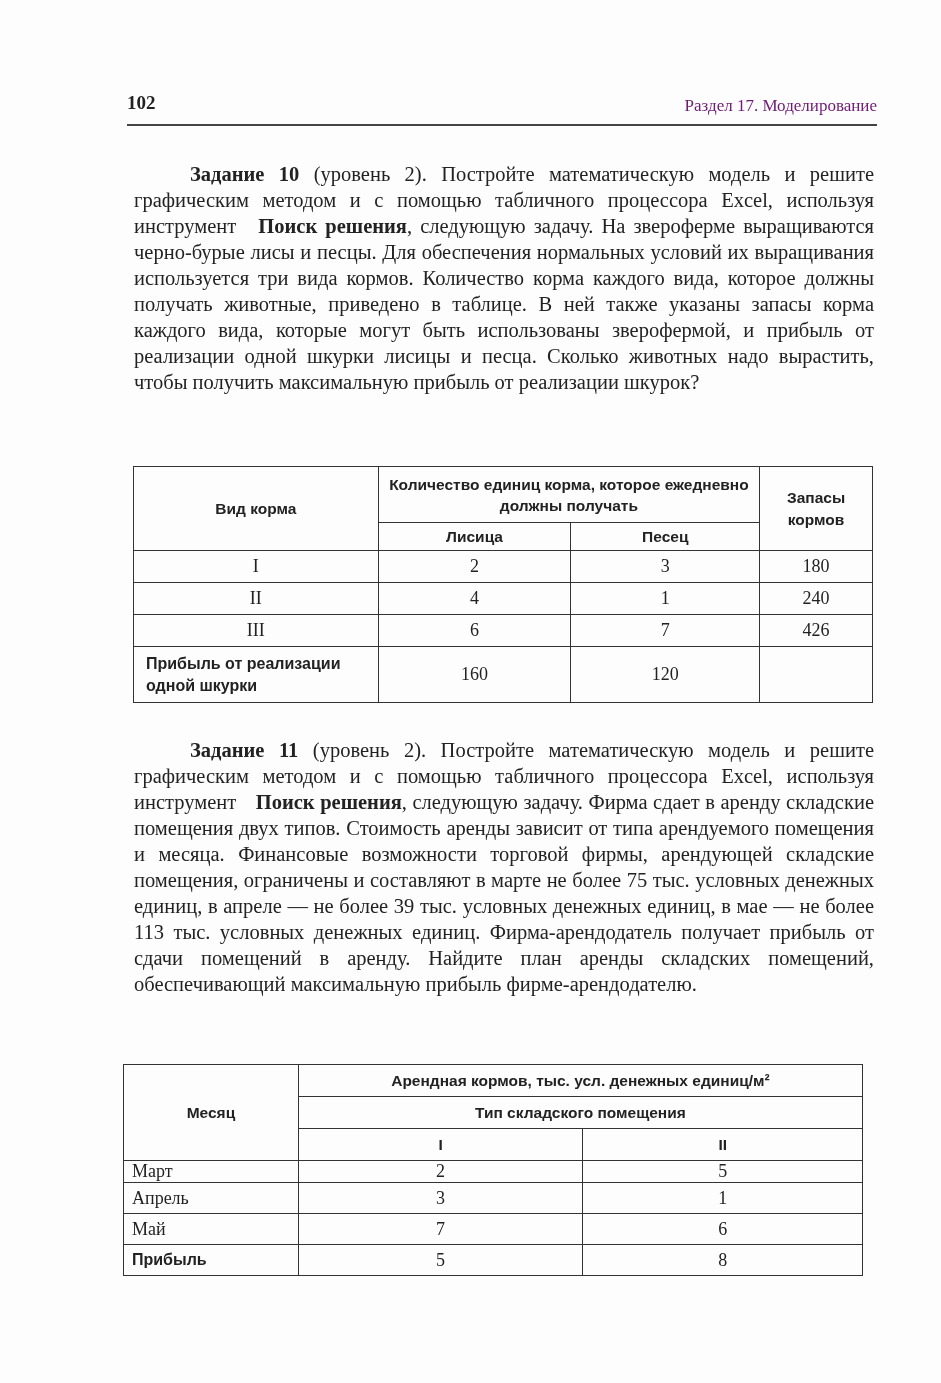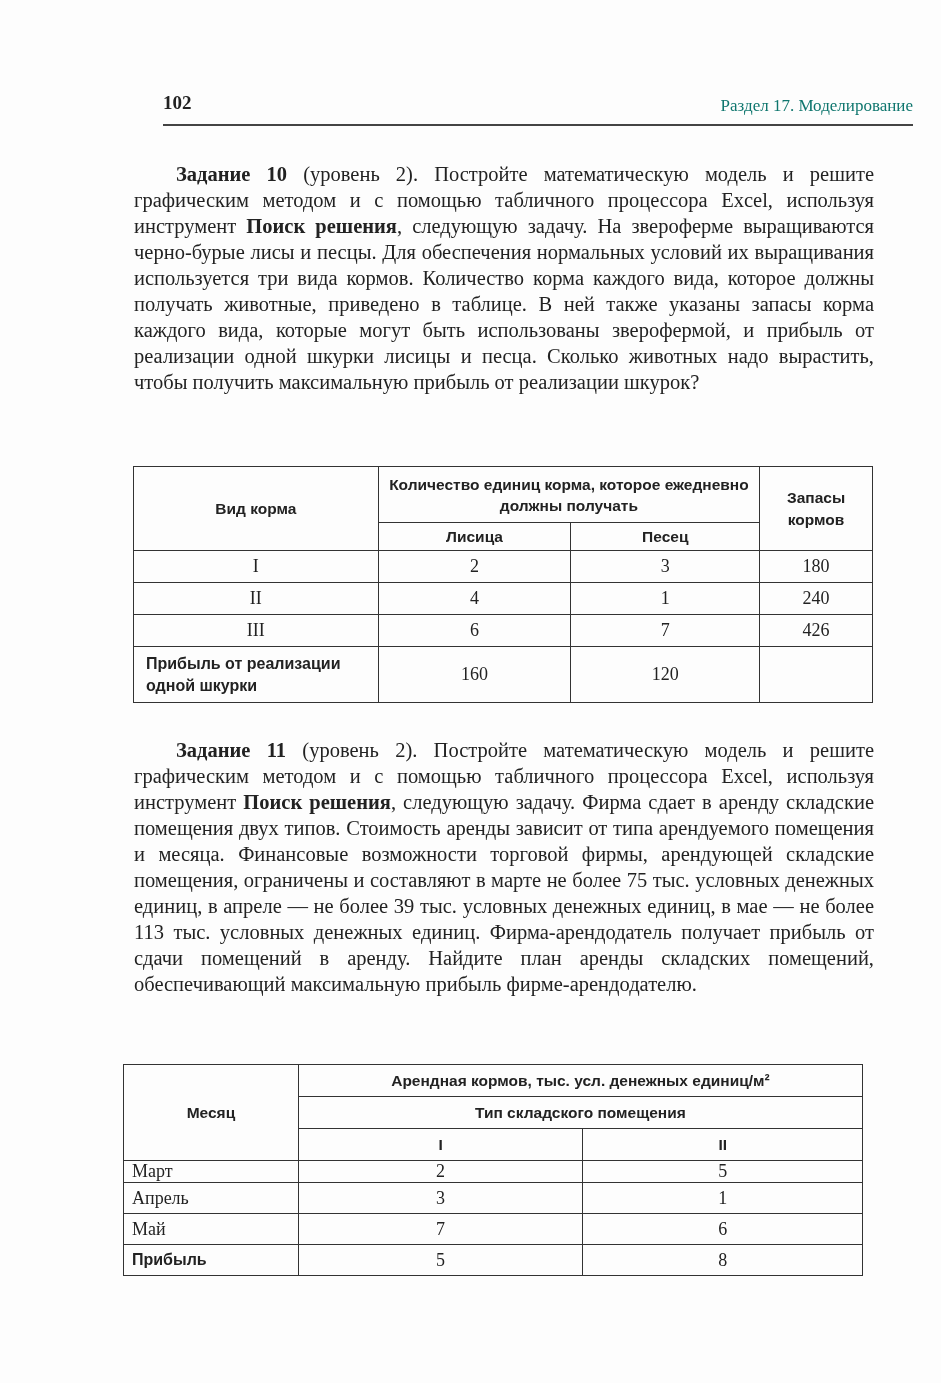--- a/index.html
+++ b/index.html
@@ -7,38 +7,37 @@
     width: 941px; height: 1383px;
     background: #fdfdfd;
     position: relative;
     overflow: hidden;
     color: #222;
     font-family: "DejaVu Serif", "Liberation Serif", serif;
   }
   .header {
     position: absolute; left: 127px; top: 88px; width: 750px; height: 36px;
     border-bottom: 2px solid #444;
-    margin-left: 36px;
   }
   .page-num {
     position: absolute; left: 0; top: 4px;
     font-family: "Liberation Serif", serif; font-weight: bold; font-size: 19px;
   }
   .running-head {
     position: absolute; right: 0; top: 8px;
-    font-family: "Liberation Serif", serif; font-size: 17px; color: #0f766e;
+    font-family: "Liberation Serif", serif; font-size: 17px; color: #701a75;
   }
   .para {
     position: absolute; left: 134px; width: 740px;
     font-family: "Liberation Serif", serif;
     font-size: 20.5px; line-height: 26px;
     text-align: justify; text-indent: 42px;
     color: #222;
   }
-  .para b { font-weight: bold; }
+  .para b { font-weight: bold; margin-left: 14px; }
   table {
     position: absolute; border-collapse: collapse;
     font-family: "Liberation Serif", serif; font-size: 18px; color: #222;
   }
   td, th { border: 1.5px solid #333; text-align: center; padding: 0; }
   th { font-family: "Liberation Sans", sans-serif; font-weight: bold; font-size: 15.5px; }
   .rowhead-sans { font-family: "Liberation Sans", sans-serif; font-weight: bold; font-size: 16px; text-align: left; padding-left: 12px; line-height: 22px; }
   .left { text-align: left; padding-left: 8px; }
   #t1 { left: 133px; top: 466px; width: 740px; }
   #t2 { left: 123px; top: 1064px; width: 740px; }

